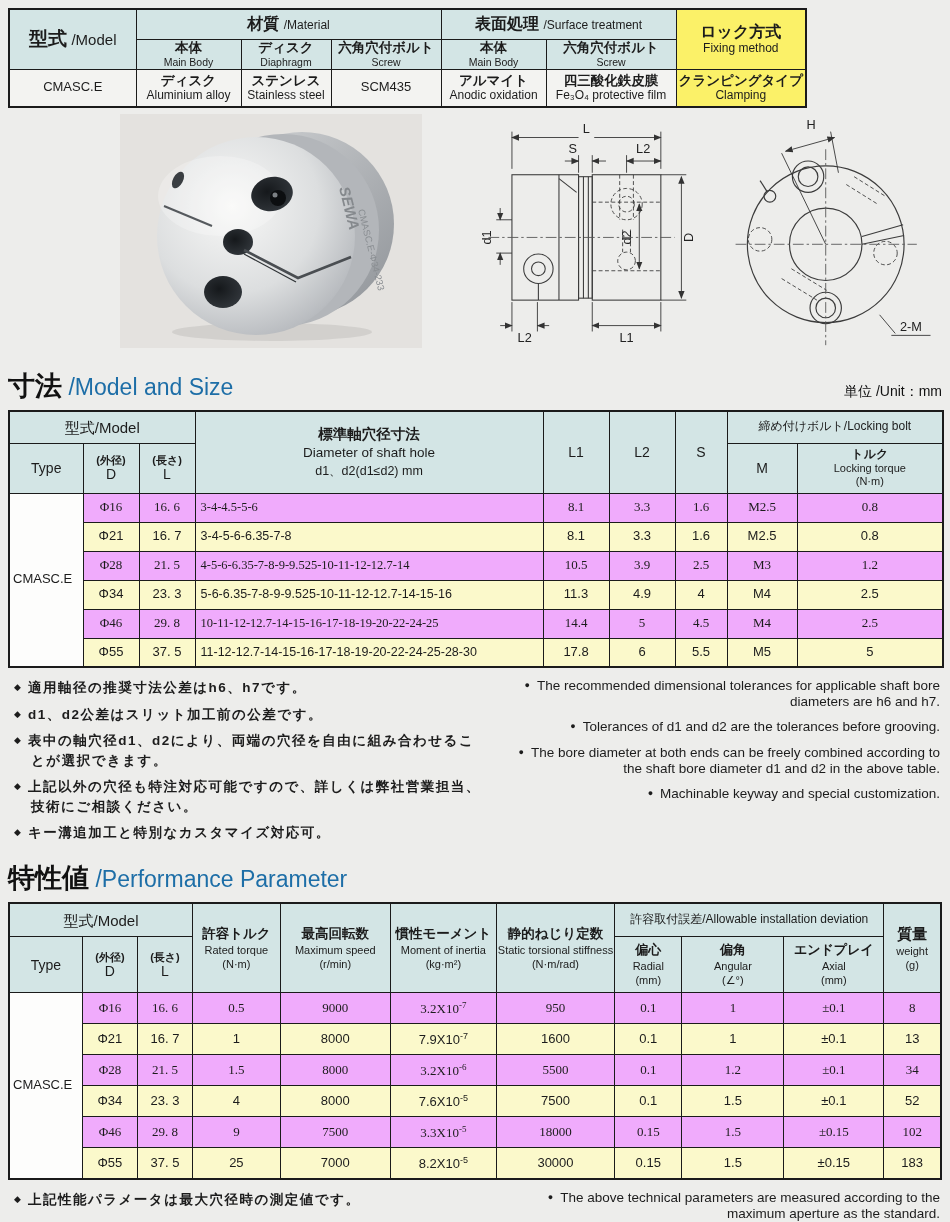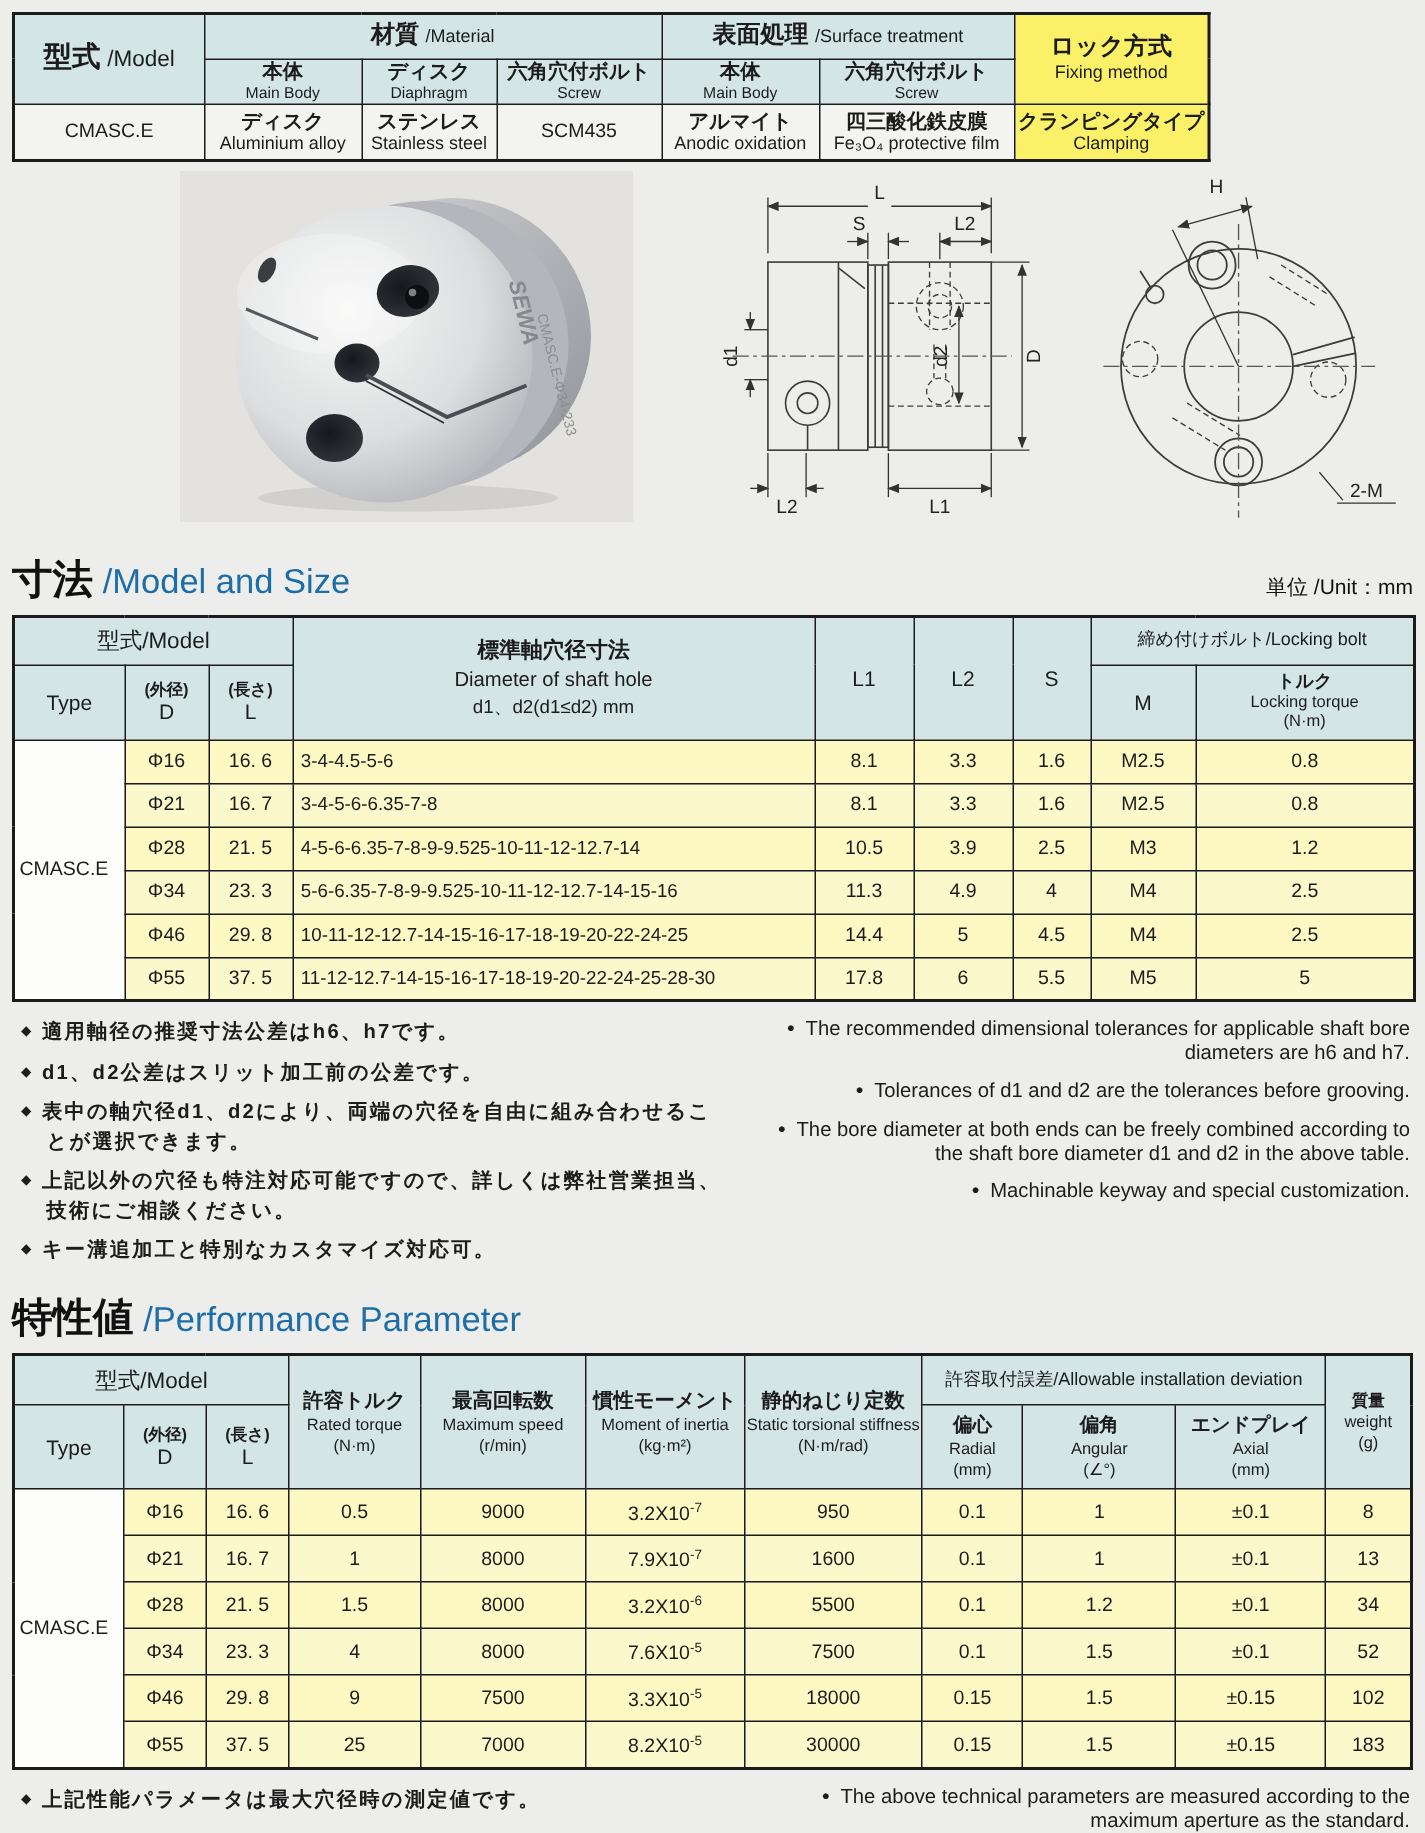--- a/index.html
+++ b/index.html
@@ -14,21 +14,21 @@
 
   
   table.dtable{border-collapse:collapse;table-layout:fixed;border:2.5px solid #1b1b1b;}
   table.dtable th,table.dtable td{
     border:1.5px solid #1b1b1b;text-align:center;vertical-align:middle;
     padding:0;overflow:hidden;font-weight:normal;line-height:1.15;
   }
   .teal{background:#d3e5e5;}
   .cream{background:#fbf9cb;}
   .ylw{background:#fbf168;}
-  .wht{background:#fef9c3;}
+  .wht{background:#f0abfc;font-family:Liberation Serif, serif;}
   .ltgray{background:#f3f3f1;}
 
   .jp{font-weight:bold;}
   .jp15{font-weight:bold;font-size:16px;}
   .jp13{font-weight:bold;font-size:13.5px;}
   .en12{font-size:12px;}
   .en10{font-size:10.5px;}
 
   
   .toptable{width:797px;}
@@ -492,21 +492,21 @@
         <div class="u11">Moment of inertia</div>
         <div class="u11">(kg·m²)</div>
       </th>
       <th rowspan="2" class="teal hcell">
         <div class="jp" style="font-size:13.5px;">静的ねじり定数</div>
         <div class="u11">Static torsional stiffness</div>
         <div class="u11">(N·m/rad)</div>
       </th>
       <th colspan="3" class="teal" style="font-size:12px;">許容取付誤差/Allowable installation deviation</th>
       <th rowspan="2" class="teal hcell">
-        <div class="jp" style="font-size:11px;">質量</div>
+        <div class="jp" style="font-size:15px;">質量</div>
         <div class="u11">weight</div>
         <div class="u11">(g)</div>
       </th>
     </tr>
     <tr class="hr2">
       <th class="teal" style="font-size:14px;">Type</th>
       <th class="teal">
             <div class="cap">(外径)</div>
             <div style="font-size:14px;">D</div>
           </th>

